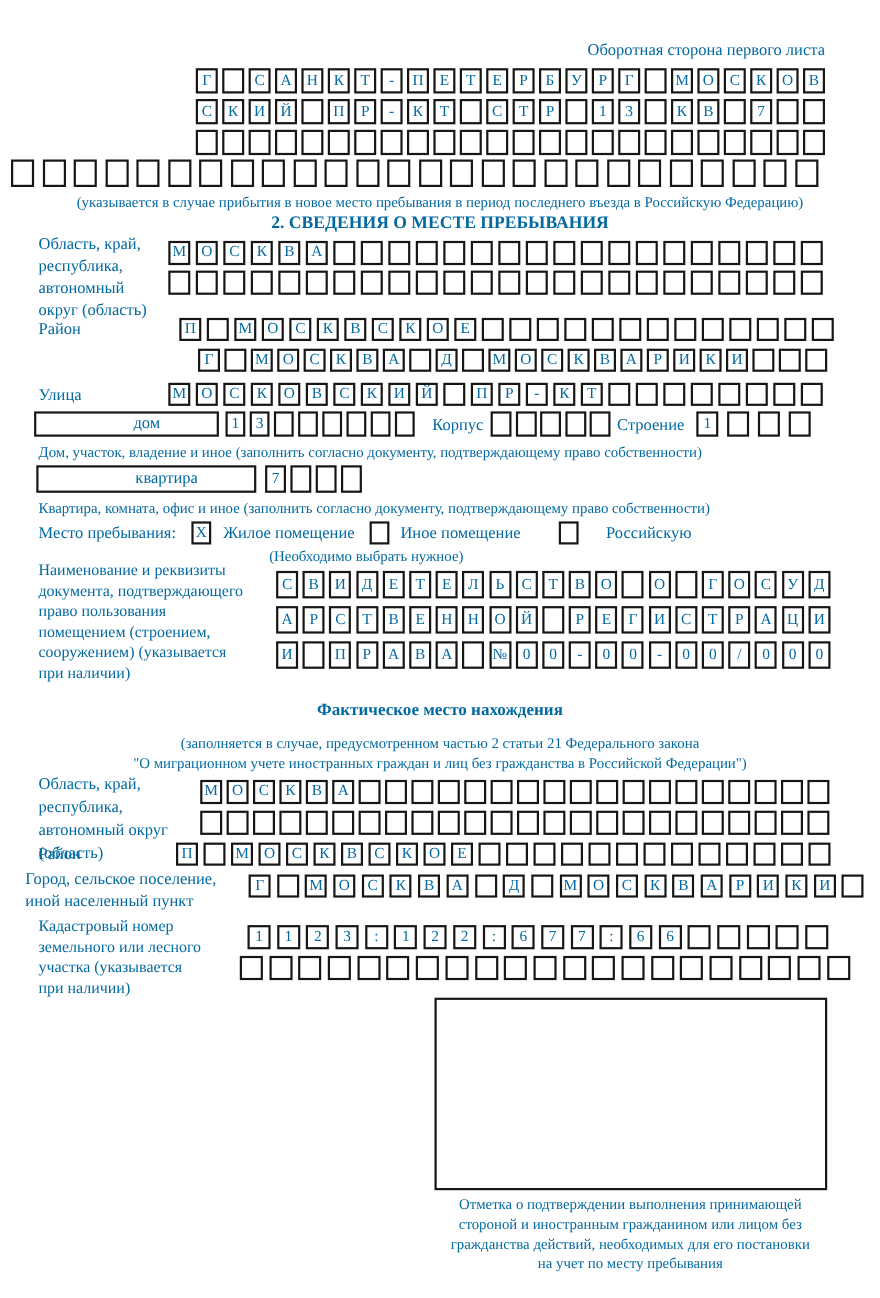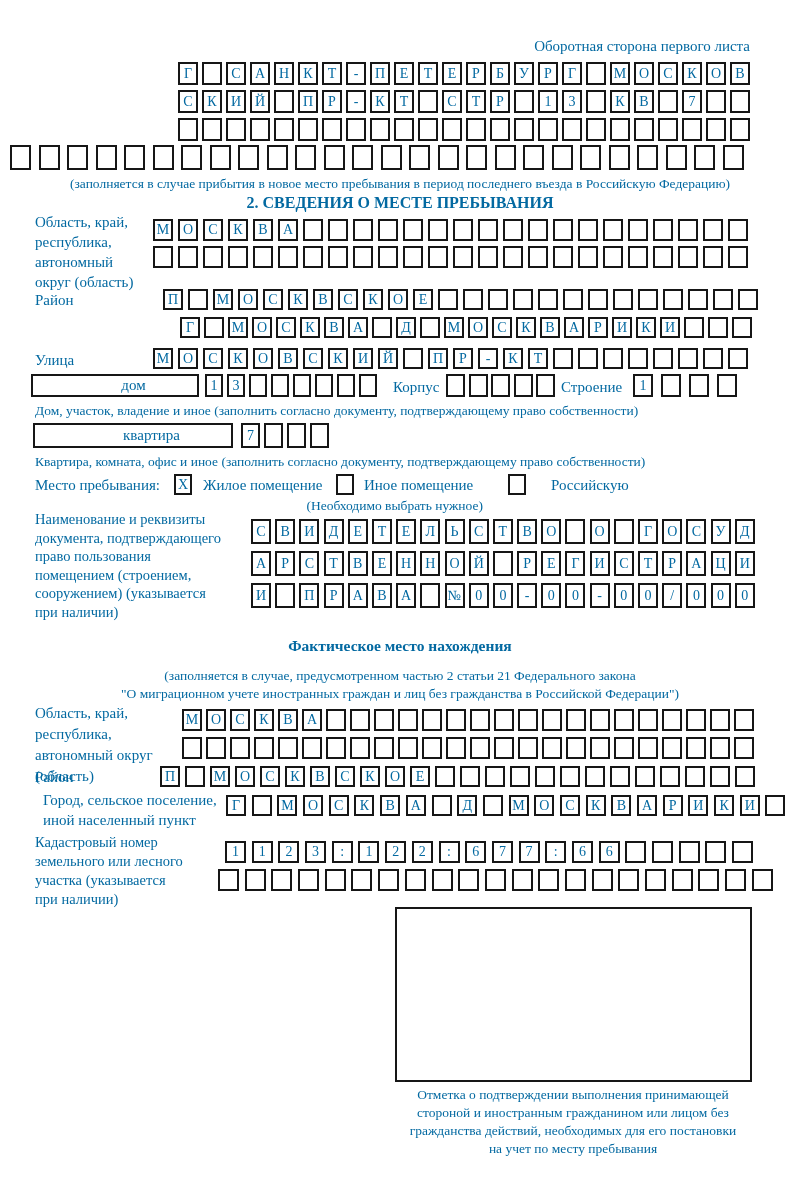--- a/index.html
+++ b/index.html
@@ -127,21 +127,21 @@
       <span class="cell"></span>
       <span class="cell"></span>
       <span class="cell"></span>
       <span class="cell"></span>
       <span class="cell"></span>
       <span class="cell"></span>
       <span class="cell"></span>
       <span class="cell"></span>
       <span class="cell"></span>
     </div>
-  <div class="abs cap center" style="top:176px;">(заполняется в случае прибытия в новое место пребывания в период последнего въезда в Российскую Федерацию)</div>
+  <div class="abs cap center" style="top:176px;">(указывается в случае прибытия в новое место пребывания в период последнего въезда в Российскую Федерацию)</div>
 
   <div class="abs title center" style="top:194px;">2. СВЕДЕНИЯ О МЕСТЕ ПРЕБЫВАНИЯ</div>
 
   <div class="abs lbl" style="left:35px;top:212px;line-height:20px;">
     <div>Область, край,</div>
     <div>республика,</div>
     <div>автономный</div>
     <div>округ (область)</div>
   </div>
   <div class="cellrow" style="left:153px;top:219px;--cw:20px;--ch:22px;--gap:5px;">
@@ -317,21 +317,21 @@
     </div>
   <div class="abs cap" style="left:35px;top:454px;">Квартира, комната, офис и иное (заполнить согласно документу, подтверждающему право собственности)</div>
 
   <div class="abs lbl" style="left:35px;top:475px;">Место пребывания:</div>
   <div class="abs cb" style="left:174px;top:474px;width:18px;height:21px;">X</div>
   <div class="abs lbl" style="left:203px;top:475px;">Жилое помещение</div>
   <div class="abs cb" style="left:336px;top:474px;width:18px;height:21px;"></div>
   <div class="abs lbl" style="left:364px;top:475px;">Иное помещение</div>
   <div class="abs cb" style="left:508px;top:474px;width:18px;height:21px;"></div>
   <div class="abs lbl" style="left:551px;top:475px;">Российскую</div>
-  <div class="abs cap" style="left:183px;top:498px;width:300px;text-align:right;">(Необходимо выбрать нужное)</div>
+  <div class="abs cap" style="left:183px;top:498px;width:300px;text-align:center;">(Необходимо выбрать нужное)</div>
 
   <div class="abs lbl" style="left:35px;top:510px;line-height:18.5px;font-size:14.5px;">
     <div>Наименование и реквизиты</div>
     <div>документа, подтверждающего</div>
     <div>право пользования</div>
     <div>помещением (строением,</div>
     <div>сооружением) (указывается</div>
     <div>при наличии)</div>
   </div>
   <div class="cellrow" style="left:251px;top:519px;--cw:20px;--ch:25px;--gap:4.2px;">
@@ -488,21 +488,21 @@
       <span class="cell"></span>
       <span class="cell"></span>
       <span class="cell"></span>
       <span class="cell"></span>
       <span class="cell"></span>
       <span class="cell"></span>
       <span class="cell"></span>
       <span class="cell"></span>
     </div>
 
-  <div class="abs lbl" style="left:43px;top:790px;line-height:20px;">
+  <div class="abs lbl" style="left:23px;top:790px;line-height:20px;">
     <div>Город, сельское поселение,</div>
     <div>иной населенный пункт</div>
   </div>
   <div class="cellrow" style="left:226px;top:795px;--cw:20px;--ch:21px;--gap:5.7px;">
       <span class="cell">Г</span>
       <span class="cell"></span>
       <span class="cell">М</span>
       <span class="cell">О</span>
       <span class="cell">С</span>
       <span class="cell">К</span>

